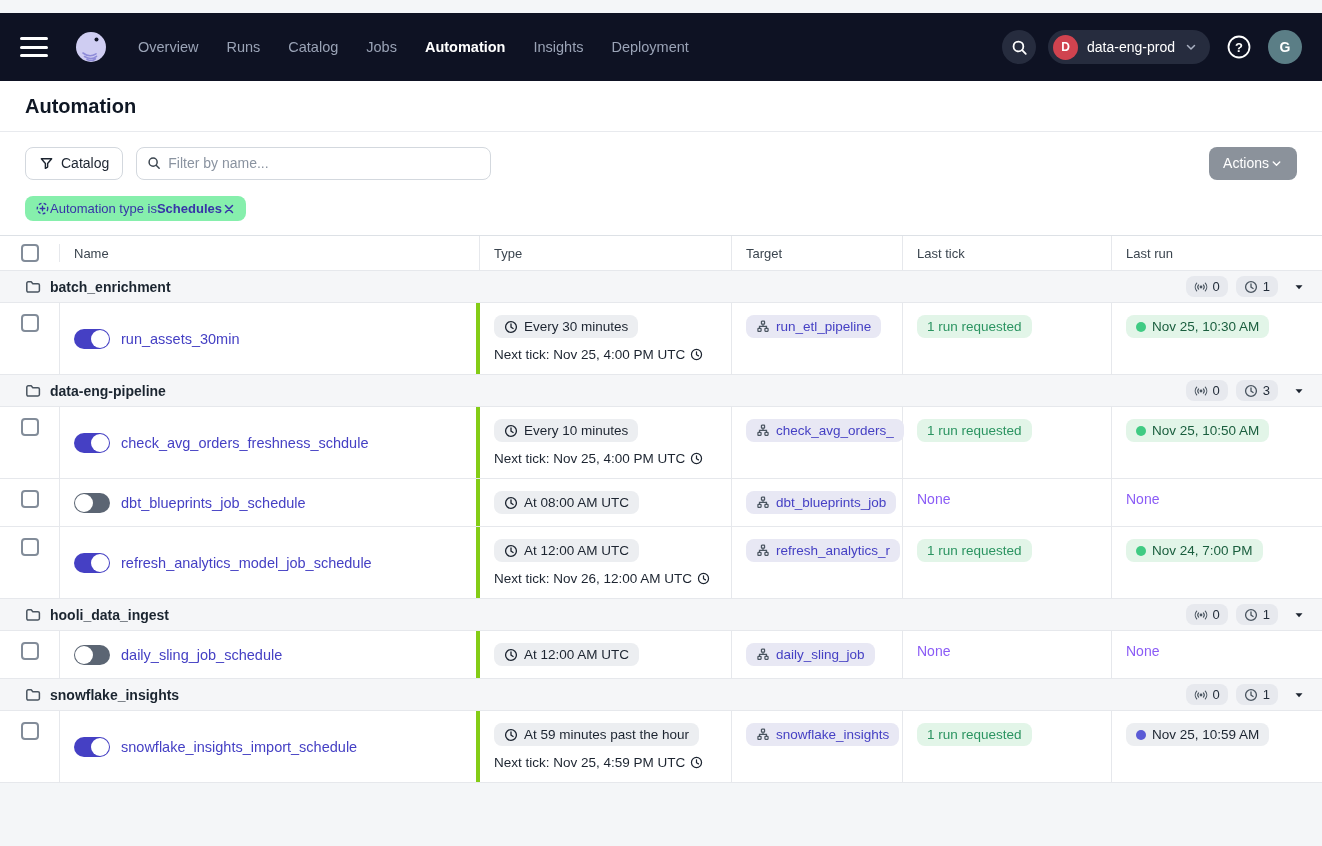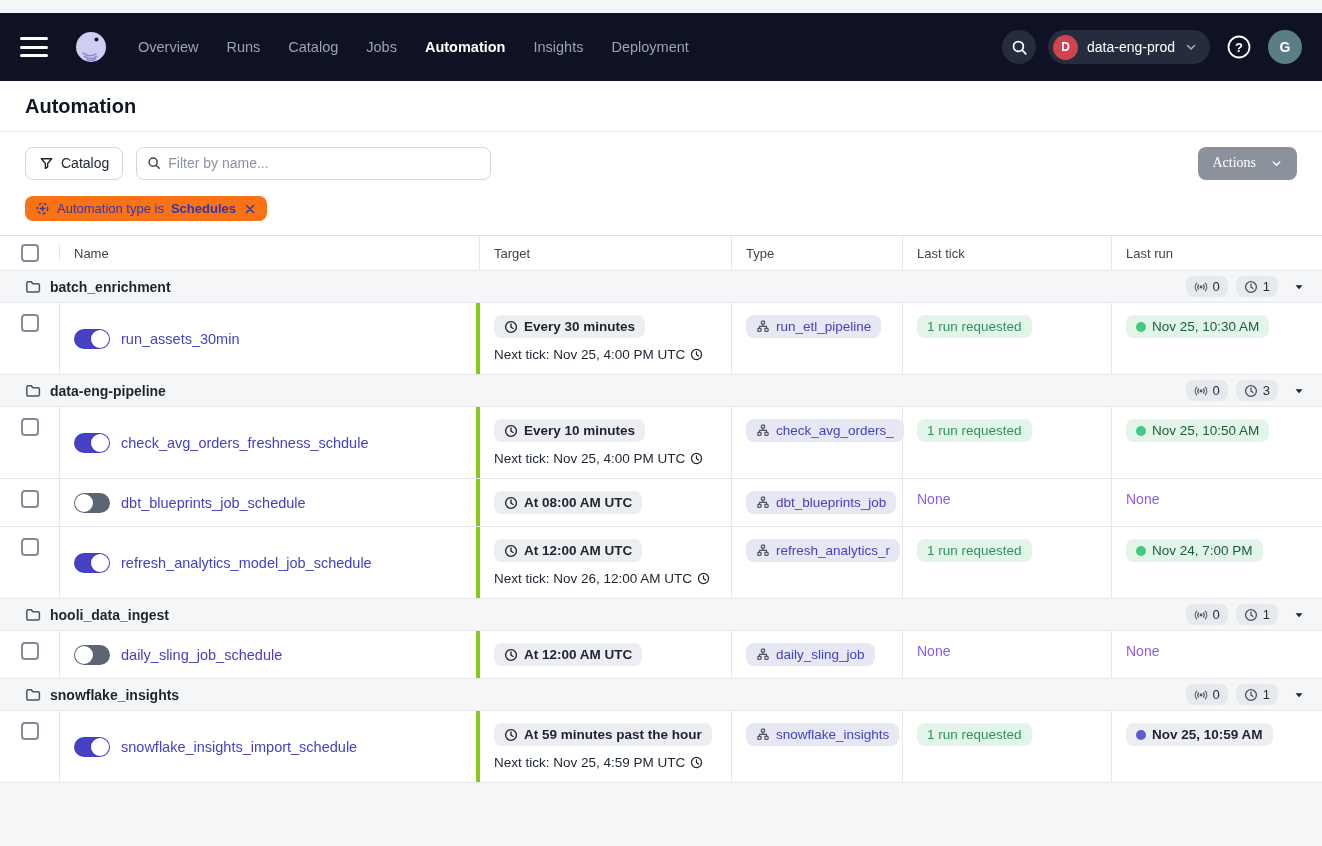--- a/index.html
+++ b/index.html
@@ -25,24 +25,24 @@
 
   
   .title-bar { height:51px; background:#fff; display:flex; align-items:center; padding:0 25px; border-bottom:1px solid #e8eaee; }
   .title-bar h1 { font-size:20px; font-weight:700; color:#0f1724; }
 
   .toolbar { height:62px; background:#fff; display:flex; align-items:center; padding:0 25px; }
   .filter-btn { height:33px; background:#fff; border:1px solid #d3d8de; border-radius:8px; display:flex; align-items:center; gap:7px; padding:0 13px; font-size:14px; color:#1c2430; cursor:pointer; }
   .name-search { height:33px; width:355px; margin-left:13px; border:1px solid #d3d8de; border-radius:8px; display:flex; align-items:center; gap:7px; padding:0 10px; background:#fff; }
   .name-search input { border:none; outline:none; font-size:14px; flex:1; color:#000000; font-family:"Liberation Sans",sans-serif; }
   .name-search input::placeholder { color:#8a93a0; }
-  .actions-btn { margin-left:auto; height:33px; background:#8b929b; color:#fff; border:none; border-radius:8px; padding:0 14px; font-size:14px; display:flex; align-items:center; gap:14px; cursor:pointer;font-family:Liberation Serif, serif; }
+  .actions-btn { margin-left:auto; height:33px; background:#8b929b; color:#fff; border:none; border-radius:8px; padding:0 14px; font-size:14px; display:flex; align-items:center; gap:1px; cursor:pointer; }
 
   .chip-row { background:#fff; padding:2px 25px 14px; border-bottom:1px solid #dde1e6; }
-  .chip { display:inline-flex; align-items:center; gap:7px; background:#f97316; border-radius:8px; padding:5px 10px; font-size:13px; color:#3734a8; cursor:pointer; }
+  .chip { display:inline-flex; align-items:center; background:#86efac; border-radius:8px; padding:5px 10px; font-size:13px; color:#3734a8; cursor:pointer; }
   .chip b { font-weight:700; }
   .chip .x { display:flex; cursor:pointer; }
 
   
   .table { background:#fff; }
   .grid { display:grid; grid-template-columns:60px 420px 252px 171px 209px 210px; }
   .thead { height:34px; align-items:center; }
   .th { font-size:13px; color:#3b454f; padding-left:14px; height:100%; display:flex; align-items:center; border-right:1px solid #e6e8ec; }
   .th:last-child { border-right:none; }
   .cb-cell { display:flex; align-items:flex-start; justify-content:center; padding-top:11px; border-right:1px solid #e6e8ec; }
@@ -61,26 +61,26 @@
   .trow:last-of-type { border-bottom:1px solid #e6e8ec; }
   .name-cell { display:flex; align-items:center; gap:11px; align-self:start; border-right:4px solid #84cc16; height:100%; }
   .link { color:#4540c4; text-decoration:none; cursor:pointer; font-size:14.5px; }
 
   .toggle { width:36px; height:20px; border-radius:10px; position:relative; display:inline-block; cursor:pointer; flex:0 0 auto; }
   .toggle .knob { position:absolute; top:1px; width:18px; height:18px; border-radius:50%; background:#fff; }
   .toggle.on { background:#4540c4; } .toggle.on .knob { right:1px; }
   .toggle.off { background:#5b6573; } .toggle.off .knob { left:1px; }
 
   .pill { display:inline-flex; align-items:center; gap:6px; border-radius:8px; padding:4px 10px; font-size:13.5px; }
-  .pill.gray { background:#eceef1; color:#1c2430;font-weight:bold; }
+  .pill.gray { background:#eceef1; color:#1c2430; }
   .pill.lav { background:#e8e8f4; }
   .pill.lav .link { font-size:13.5px; }
   .pill.green { background:#e2f5e8; color:#2b9461; }
   .pill.run-green { background:#e2f5e8; color:#1a5e3e; }
-  .pill.run-gray { background:#eceef1; color:#1c2430;font-weight:bold; }
+  .pill.run-gray { background:#eceef1; color:#1c2430; }
   .dot { width:10px; height:10px; border-radius:50%; display:inline-block; flex:0 0 auto; }
   .dot.green { background:#3fcb83; }
   .dot.blue { background:#5b5bd6; }
   .next-tick { margin-top:9px; font-size:13.5px; color:#1c2430; display:flex; align-items:center; gap:5px; }
   .none-text { color:#8b5cf6; font-size:14px; }
 
   .icon { display:inline-flex; flex:0 0 auto; }
   .footer-space { height:72px; background:#f4f6f8; }
 </style>
 </head>
@@ -229,22 +229,22 @@
     </span>
   </div>
 
   <div class="table">
 
     <div class="grid thead">
       <div class="cb-cell">
           <span class="checkbox"></span>
         </div>
       <div class="th">Name</div>
+      <div class="th">Type</div>
       <div class="th">Target</div>
-      <div class="th">Type</div>
       <div class="th">Last tick</div>
       <div class="th">Last run</div>
     </div>
 
     <div class="group-row">
       <span class="group-label">
           <span class="icon">
             <svg width="16" height="16" viewBox="0 0 16 16" style="color:#4a5560">
               <use href="#i-folder"></use>
             </svg>

